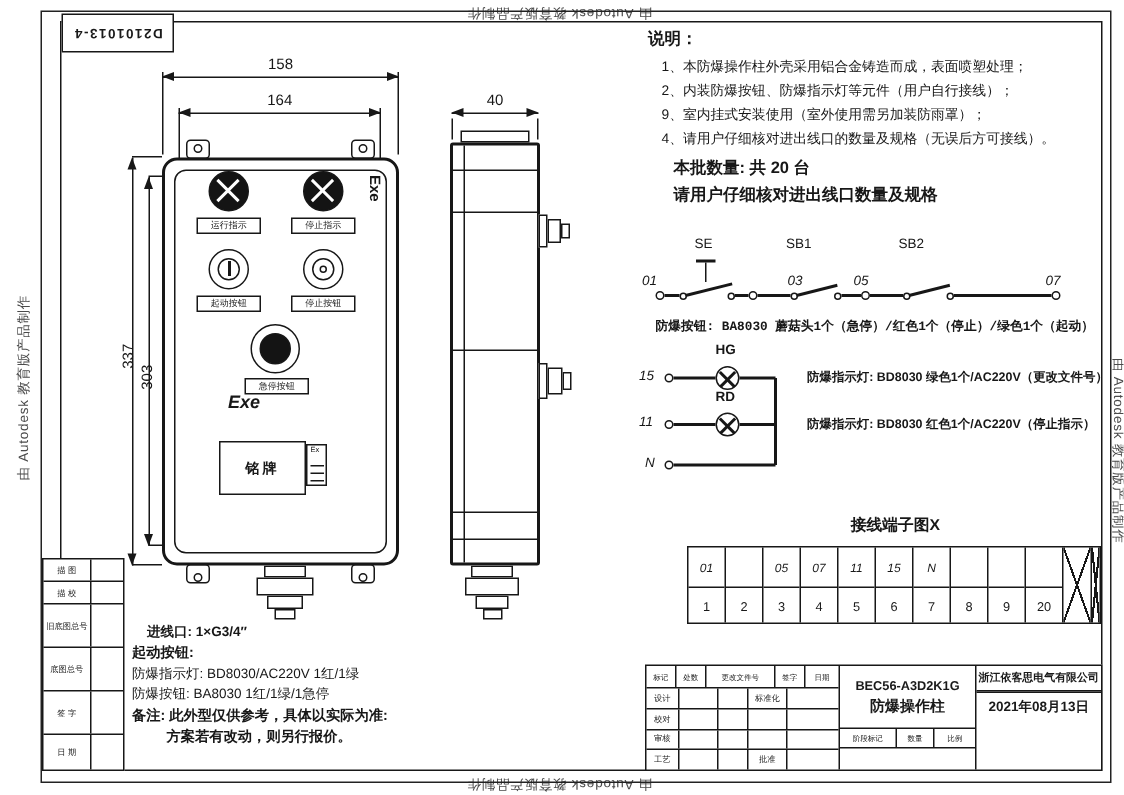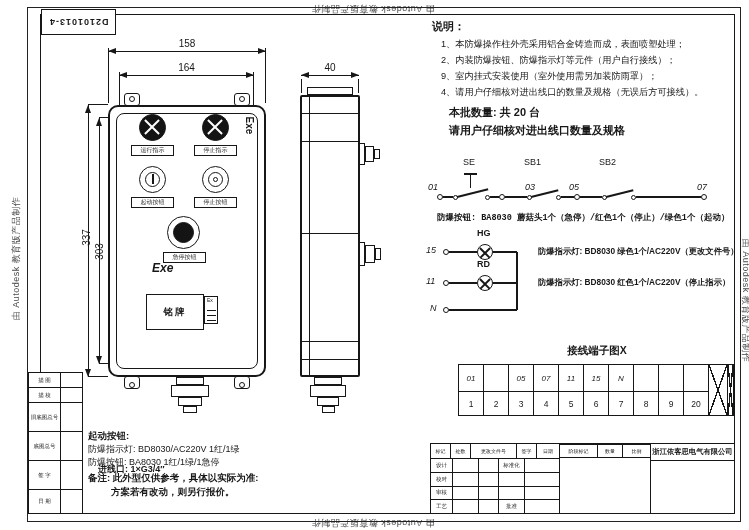--- a/index.html
+++ b/index.html
@@ -138,21 +138,21 @@
     <div class="t" style="left:2px;top:1px;font-size:5px;">Ex</div>
     <div class="lh" style="left:2px;top:13px;width:9px;"></div>
     <div class="lh" style="left:2px;top:18px;width:9px;"></div>
     <div class="lh" style="left:2px;top:23px;width:9px;"></div>
   </div>
 
   <div class="box" style="left:176px;top:377px;width:28px;height:8px;background:#fff;"></div>
   <div class="box" style="left:171px;top:385px;width:38px;height:12px;background:#fff;"></div>
   <div class="box" style="left:178px;top:397px;width:24px;height:9px;background:#fff;"></div>
   <div class="box" style="left:183px;top:406px;width:14px;height:7px;background:#fff;"></div>
-  <div class="t bold" style="left:98px;top:417px;font-size:9px;margin-top:48px;">进线口:  1×G3/4″</div>
+  <div class="t bold" style="left:98px;top:417px;font-size:9px;">进线口:  1×G3/4″</div>
 </div>
 
 <div>
   <div class="t ctr" style="left:301px;top:62px;width:58px;font-size:10px;">40</div>
   <div class="lh" style="left:301px;top:75px;width:58px;"></div>
   <div class="ar ar-l" style="left:301px;top:72px;"></div>
   <div class="ar ar-r" style="left:351px;top:72px;"></div>
   <div class="lv" style="left:301px;top:79px;height:14px;"></div>
   <div class="lv" style="left:358px;top:79px;height:14px;"></div>
 
@@ -345,30 +345,35 @@
     <div style="flex:1;display:flex;">
       <div class="cell" style="flex:0 0 22px;border-right:1px solid #171717;font-size:5.5px;">工艺</div>
       <div class="cell" style="flex:0 0 26px;border-right:1px solid #171717;"></div>
       <div class="cell" style="flex:0 0 20px;border-right:1px solid #171717;"></div>
       <div class="cell" style="flex:0 0 26px;border-right:1px solid #171717;font-size:5.5px;">批准</div>
       <div class="cell" style="flex:1;"></div>
     </div>
   </div>
 
   <div style="flex:0 0 90px;border-right:1px solid #171717;display:flex;flex-direction:column;">
+    <div class="cell" style="flex:1;flex-direction:column;">
+      <div class="bold" style="font-size:8.5px;">BEC56-A3D2K1G</div>
+      <div class="bold" style="font-size:10px;margin-top:2px;">防爆操作柱</div>
+    </div>
     <div style="height:12px;border-top:1px solid #171717;display:flex;">
       <div class="cell" style="flex:0 0 38px;border-right:1px solid #171717;font-size:5px;">阶段标记</div>
       <div class="cell" style="flex:0 0 25px;border-right:1px solid #171717;font-size:5px;">数量</div>
       <div class="cell" style="flex:1;font-size:5px;">比例</div>
     </div>
     <div style="height:14px;border-top:1px solid #171717;"></div>
   </div>
 
   <div style="flex:1;display:flex;flex-direction:column;">
     <div class="cell bold" style="height:17px;border-bottom:1px solid #171717;font-size:7.3px;">浙江依客思电气有限公司</div>
+    <div class="cell bold" style="height:20px;border-top:1px solid #171717;font-size:9px;">2021年08月13日</div>
   </div>
 </div>
 
 <div class="box thin" style="left:28px;top:372px;width:55px;height:142px;background:#fff;display:flex;flex-direction:column;">
   <div style="height:14px;border-bottom:1px solid #171717;display:flex;">
     <div class="cell" style="flex:0 0 32px;border-right:1px solid #171717;font-size:5.5px;">描 图</div>
     <div class="cell" style="flex:1;"></div>
   </div>
   <div style="height:14px;border-bottom:1px solid #171717;display:flex;">
     <div class="cell" style="flex:0 0 32px;border-right:1px solid #171717;font-size:5.5px;">描 校</div>

